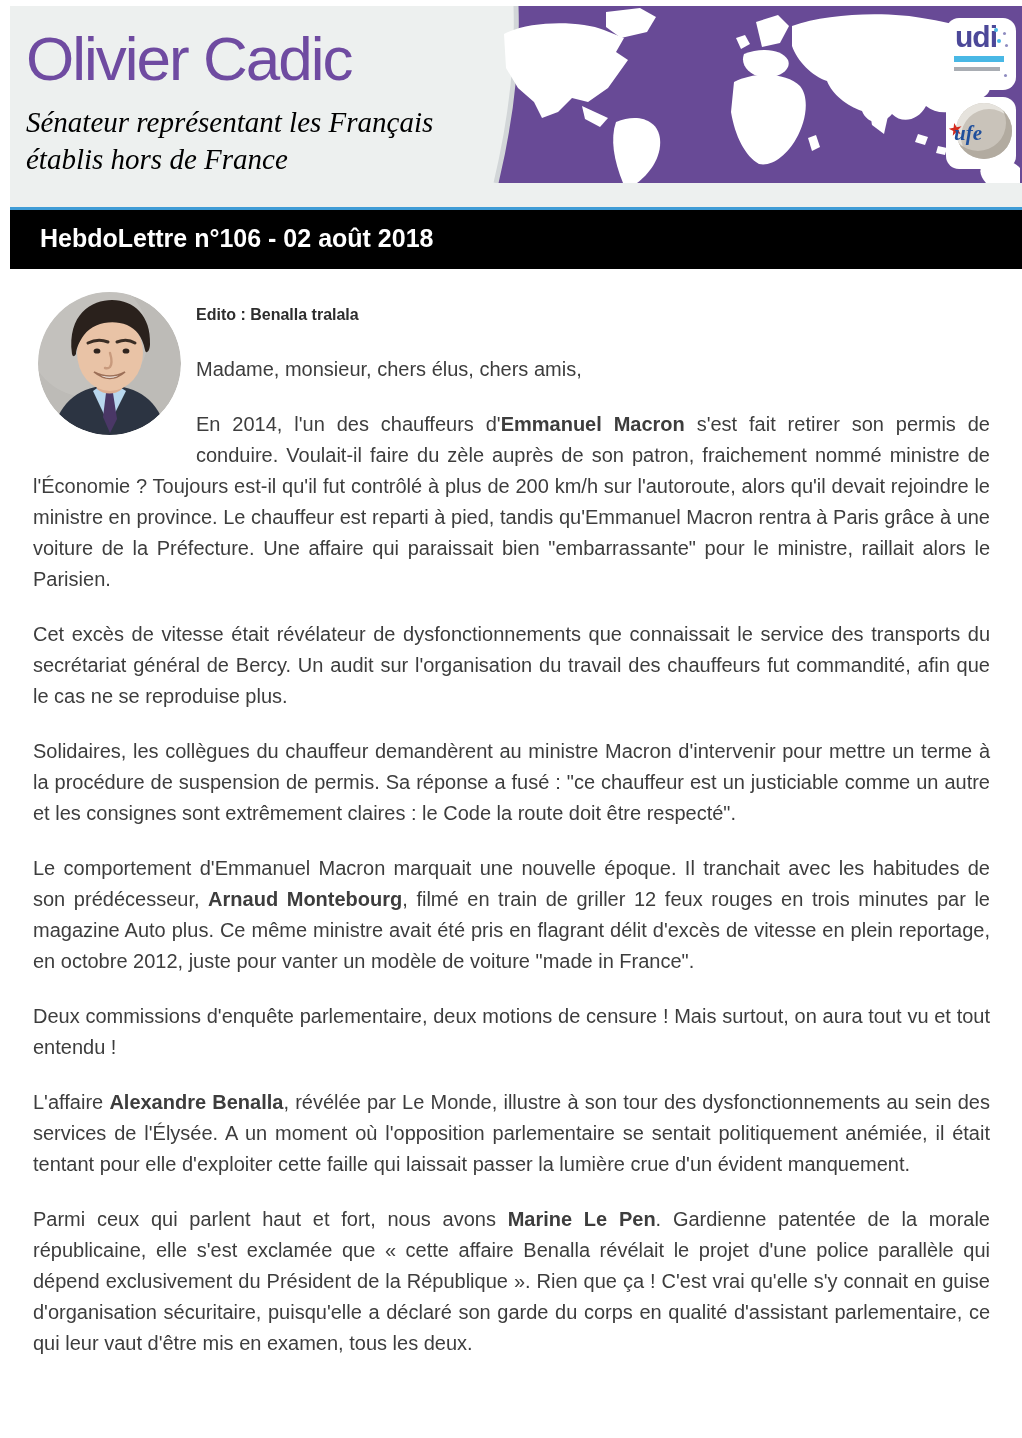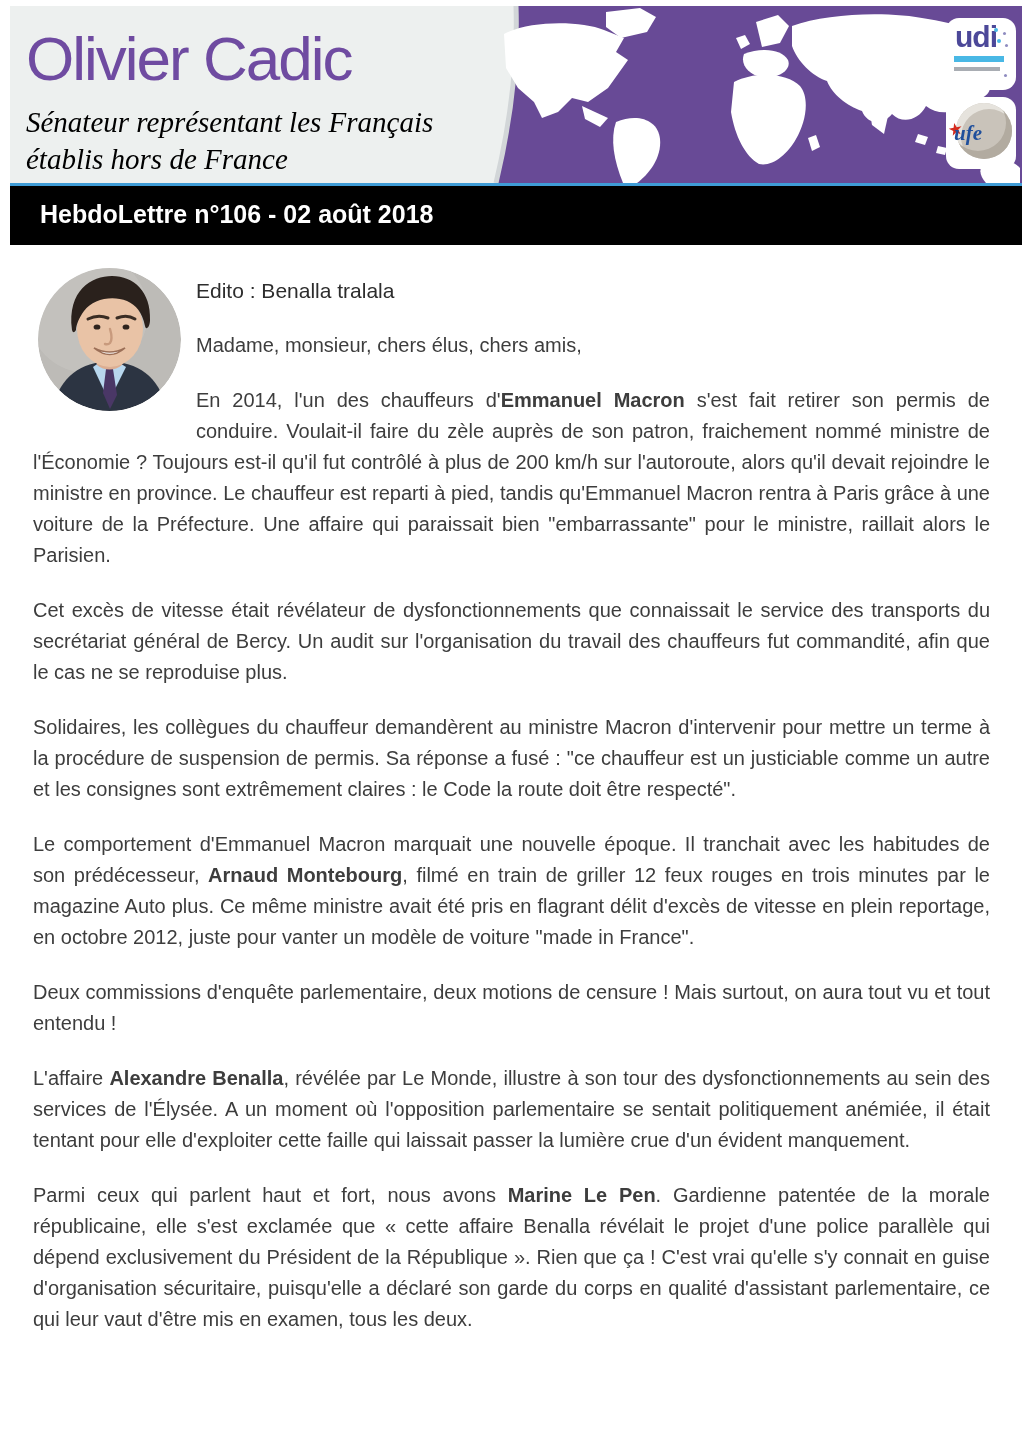--- a/index.html
+++ b/index.html
@@ -1,19 +1,19 @@
 <!DOCTYPE html>
 <html lang="fr"><head>
 <meta charset="utf-8">
 <style>
   html,body{margin:0;padding:0;background:#ffffff;}
   .page{width:1022px;min-height:1438px;background:#ffffff;font-family:"Liberation Sans",sans-serif;}
 
   
-  .header{margin:6px 0 0 10px;height:177px;display:flex;background:#edf0ef;position:relative;overflow:hidden;}
+  .header{margin:6px 0 0 10px;height:201px;display:flex;background:#edf0ef;position:relative;overflow:hidden;}
   .header-left{flex:1;padding:22px 0 0 16px;}
   .title{font-size:62px;line-height:62px;letter-spacing:-2px;color:#6f4ba1;font-weight:400;margin:0;}
   .subtitle{font-family:"Liberation Serif",serif;font-style:italic;font-size:29px;line-height:37px;color:#000000;margin:14px 0 0 0;width:460px;}
   .header-map{width:540px;height:177px;position:relative;flex:none;}
   .header-map svg{position:absolute;left:0;top:0;}
 
   .logos{position:absolute;right:10px;top:12px;display:flex;flex-direction:column;gap:7px;}
   .logo{width:70px;height:72px;background:#ffffff;border-radius:13px;position:relative;overflow:hidden;}
   .udi-text{position:absolute;left:9px;top:2px;font-size:30px;font-weight:700;color:#4c4899;letter-spacing:-1px;}
   .udi-dots{position:absolute;right:8px;top:10px;width:14px;height:22px;}
@@ -32,21 +32,21 @@
             font-size:21px;color:#1f4f9c;}
   .ufe-star{position:absolute;left:2px;top:22px;font-size:17px;color:#d42b1e;transform:rotate(-12deg);}
 
   
   .banner{margin-left:10px;background:#000000;border-top:3px solid #3f9cd6;padding:14px 0 16px 30px;}
   .banner-label{color:#ffffff;font-weight:700;font-size:25px;}
 
   
   .content{padding:30px 32px 40px 33px;color:#3d3d3d;font-size:20px;line-height:31px;}
   .avatar{float:left;width:143px;height:143px;border-radius:50%;overflow:hidden;margin:-7px 15px 12px 5px;}
-  .edito-heading{font-size:21px;line-height:31px;color:#2d2d2d;font-weight:400;margin:0;}
+  .edito-heading{font-size:16px;line-height:31px;color:#2d2d2d;font-weight:700;margin:0;}
   .content p{margin:24px 0 0 0;text-align:justify;}
   .content p.salutation{text-align:left;}
   strong{font-weight:700;}
 </style>
 </head>
 <body>
 
 <div class="page">
 
   <div class="header">

